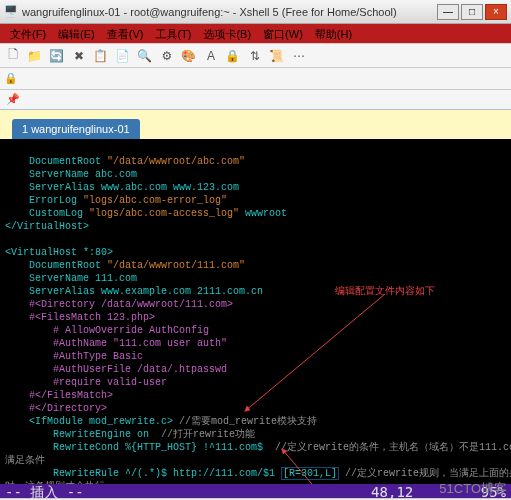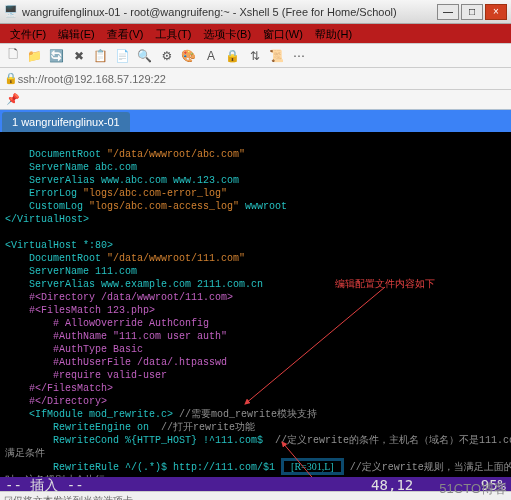--- a/index.html
+++ b/index.html
@@ -9,25 +9,25 @@
 .titlebar .title { flex:1; font-size:11px; color:#333; white-space:nowrap; overflow:hidden; }
 .winbtns { display:flex; gap:2px; }
 .winbtn { width:22px; height:16px; border:1px solid #888; background:#e8e8e8; font-size:10px; line-height:14px; text-align:center; cursor:pointer; }
 .winbtn.close { background:#d04020; color:#fff; border-color:#a03010; }
 .menubar { height:20px; background:#b91c1c; display:flex; padding:0 4px; border-bottom:1px solid #ccc; font-size:11px; }
 .menubar span { padding:3px 6px; cursor:pointer; }
 .toolbar { height:24px; background:#f5f5f5; display:flex; align-items:center; padding:0 4px; gap:4px; border-bottom:1px solid #ccc; }
 .tbtn { width:18px; height:18px; display:flex; align-items:center; justify-content:center; cursor:pointer; font-size:12px; color:#555; }
 .addressbar { height:22px; background:#f5f5f5; display:flex; align-items:center; padding:0 4px; border-bottom:1px solid #ccc; font-size:11px; color:#666; }
 .hintbar { height:20px; background:#f5f5f5; display:flex; align-items:center; padding:0 6px; border-bottom:1px solid #b0c0d0; font-size:11px; color:#999; }
-.tabbar { height:22px; background:#3b82f6; display:flex; align-items:flex-end; padding:0 2px; }
+.tabbar { height:29px; background:#fef9c3; display:flex; align-items:flex-end; padding:0 12px; }
 .tab { height:20px; padding:0 10px; background:#3a76b0; color:#fff; font-size:11px; line-height:20px; border-radius:3px 3px 0 0; margin-right:2px; cursor:pointer; }
 .term { height:345px; background:#000; color:#e0e0e0; font-family:Consolas,"Courier New",monospace; font-size:10px; line-height:13px; padding:3px 5px; overflow:hidden; position:relative; white-space:pre; }
 .c-cy { color:#25c0c0; } .c-or { color:#d08030; } .c-pu { color:#c060c0; } .c-gr { color:#909090; }
-.box { border:3px solid #0c4a6e; display:inline; padding:0 7px;font-family:Liberation Serif, serif; }
+.box { border:1px solid #0c4a6e; display:inline; padding:0 1px; }
 .annot { position:absolute; color:#e04040; font-family:"Microsoft YaHei"; font-size:10px; }
 svg.ov { position:absolute; top:0; left:0; pointer-events:none; }
 .statusvim { height:14px; background:#4c1d95; color:#e0e0e0; font-family:Consolas,monospace; font-size:14px; display:flex; padding:0 5px; }
 .statusvim .r { margin-left:auto; }
 .bottombar { height:18px; background:#f0f0f0; border-top:1px solid #ccc; display:flex; align-items:center; padding:0 4px; font-size:10px; color:#666; }
 .watermark { position:absolute; right:4px; bottom:2px; font-size:13px; color:#888; }
 </style>
 </head>
 <body>
 
@@ -63,21 +63,20 @@
   <span class="tbtn">🎨</span>
   <span class="tbtn">A</span>
   <span class="tbtn">🔒</span>
   <span class="tbtn">⇅</span>
   <span class="tbtn">📜</span>
   <span class="tbtn">⋯</span>
 </div>
 
 <div class="addressbar">
   <span>🔒</span>
-  <span>ssh://root@192.168.57.129:22</span>
 </div>
 
 <div class="hintbar">
   <span>📌</span>&nbsp;
 </div>
 
 <div class="tabbar">
   <div class="tab">1 wangruifenglinux-01</div>
 </div>
 

